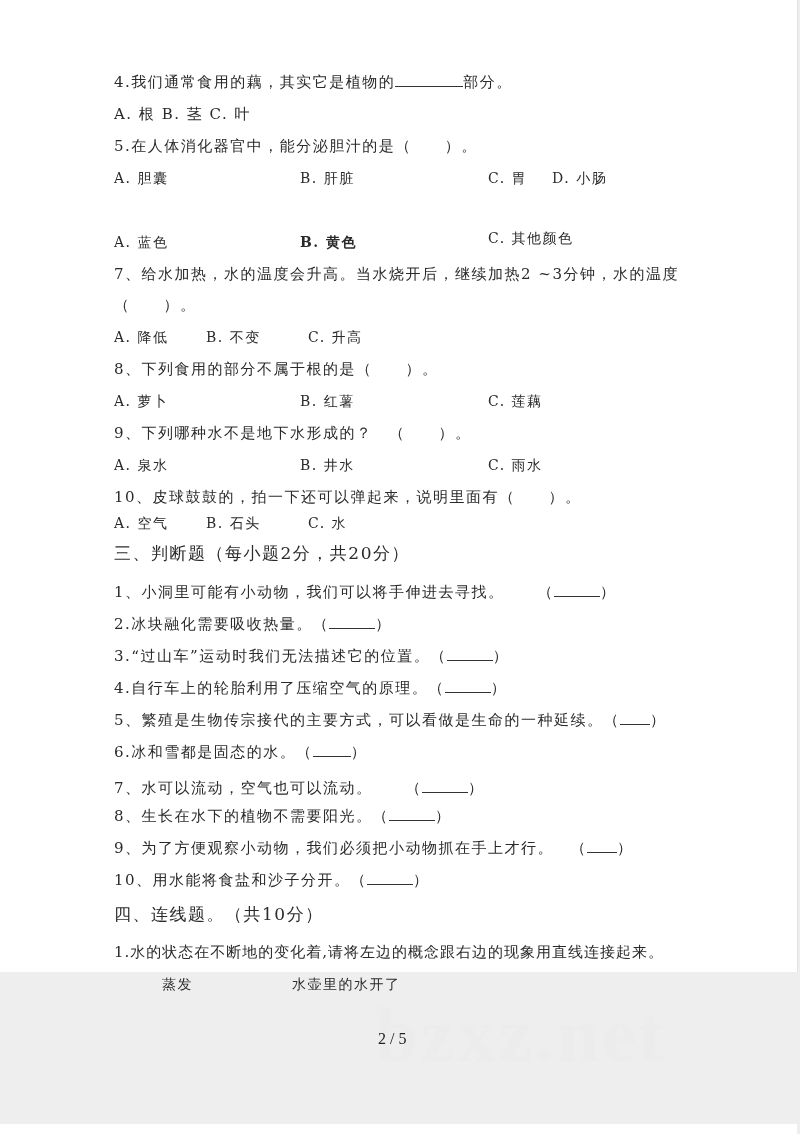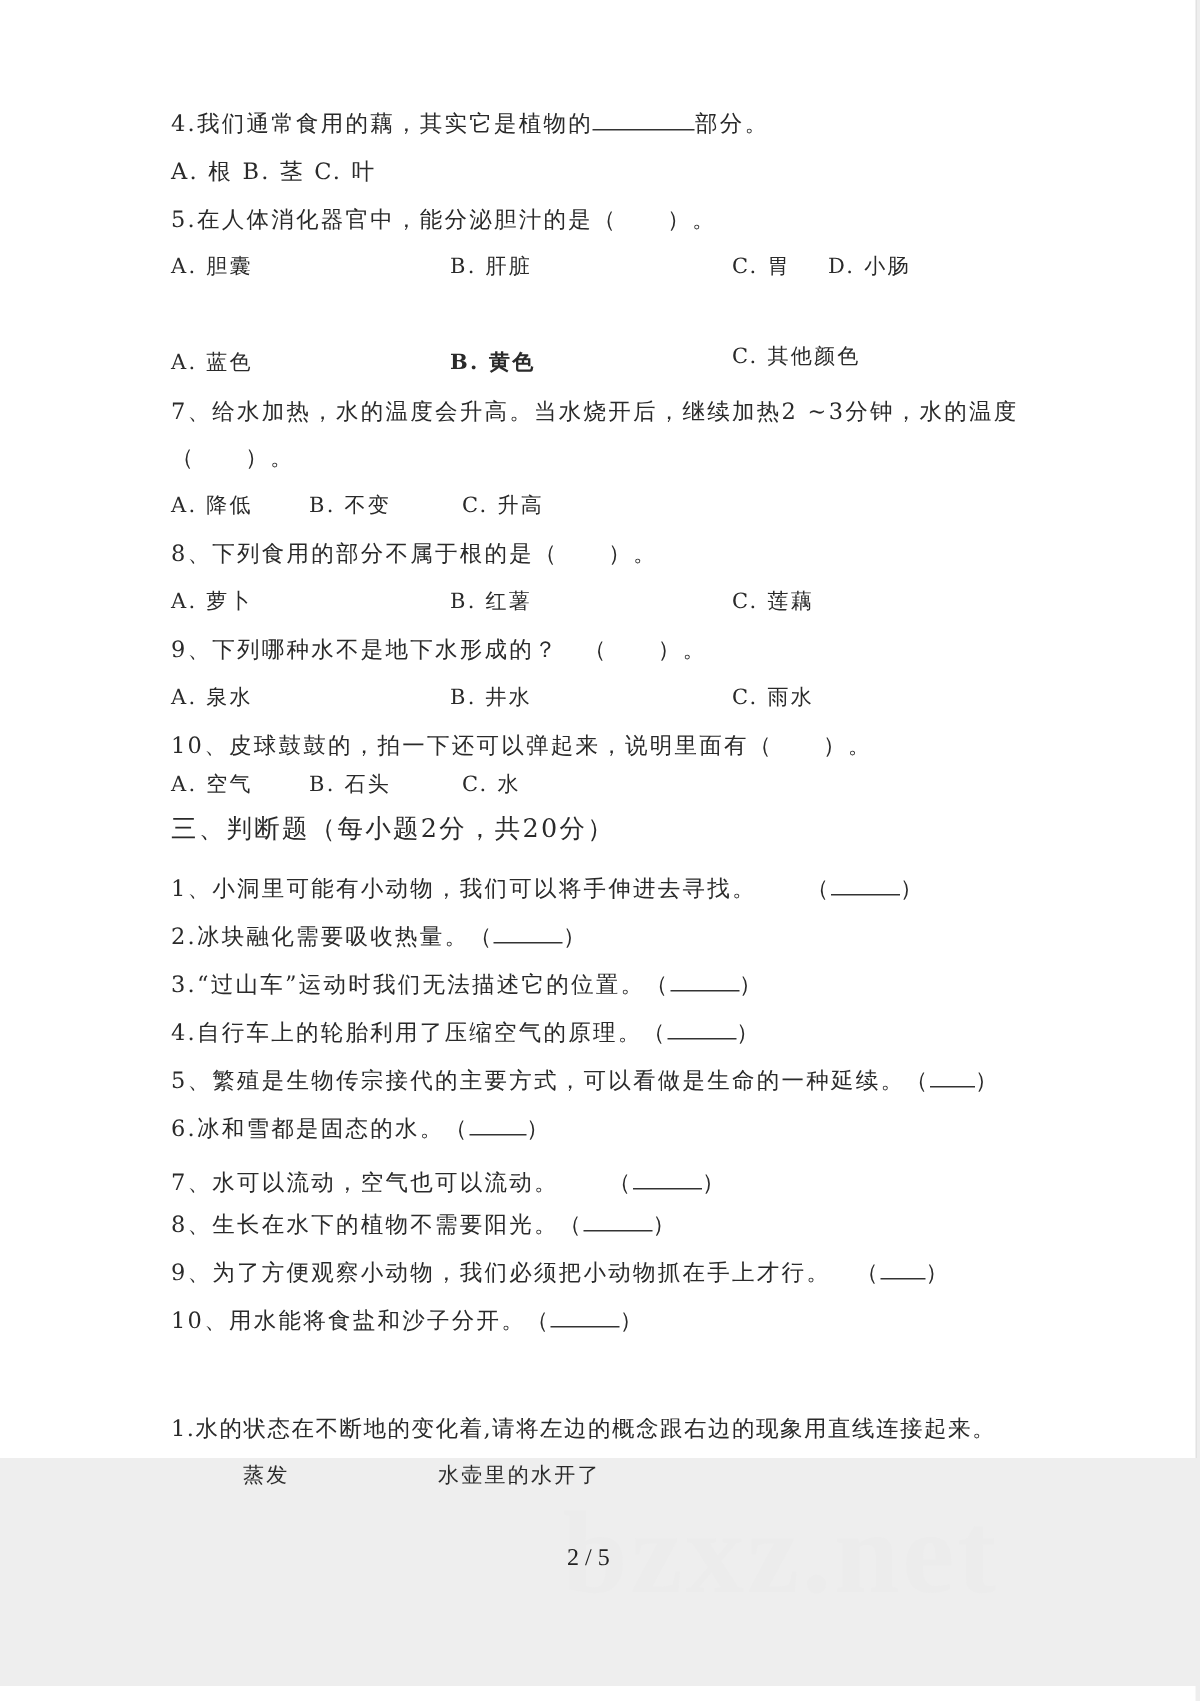--- a/index.html
+++ b/index.html
@@ -96,20 +96,21 @@
   <div class="line" style="top:806px;">
     <span>8、生长在水下的植物不需要阳光。</span><span>（</span><span class="blank" style="width:46px;"></span><span>）</span>
   </div>
   <div class="line" style="top:838px;">
     <span>9、为了方便观察小动物，我们必须把小动物抓在手上才行。</span>　<span>（</span><span class="blank" style="width:30px;"></span><span>）</span>
   </div>
   <div class="line" style="top:870px;">
     <span>10、用水能将食盐和沙子分开。</span><span>（</span><span class="blank" style="width:46px;"></span><span>）</span>
   </div>
 
+  <div class="line sec" style="top:904px;">四、连线题。（共10分）</div>
   <div class="line" style="top:942px;letter-spacing:1px;">1.水的状态在不断地的变化着,请将左边的概念跟右边的现象用直线连接起来。</div>
   <div class="opt" style="left:114px;top:974px;margin-left:48px;">蒸发</div>
   <div class="opt" style="left:292px;top:974px;">水壶里的水开了</div>
 
   <div class="watermark">bzxz.net</div>
   <div class="pagenum">2 / 5</div>
 </div>
 
 <div class="page2"></div>
 

